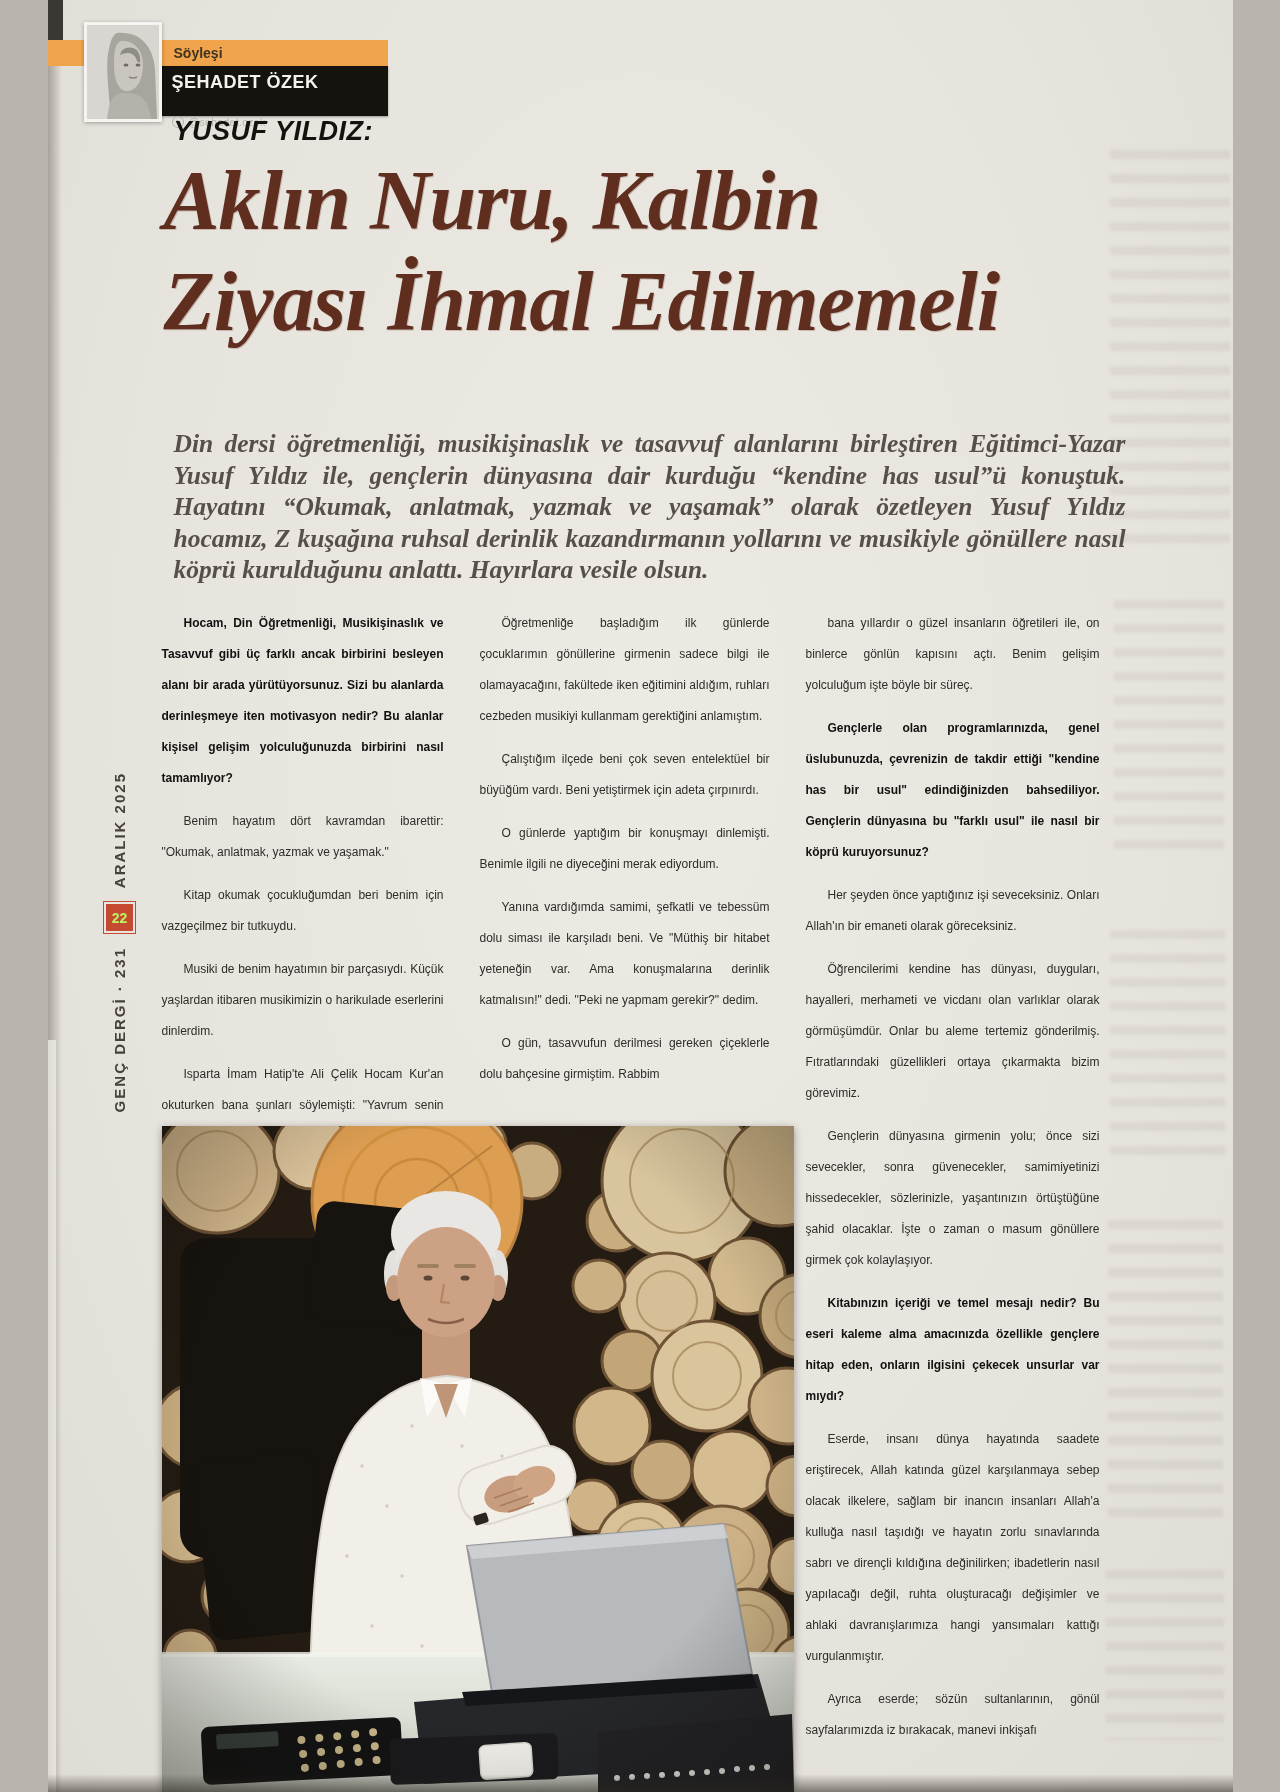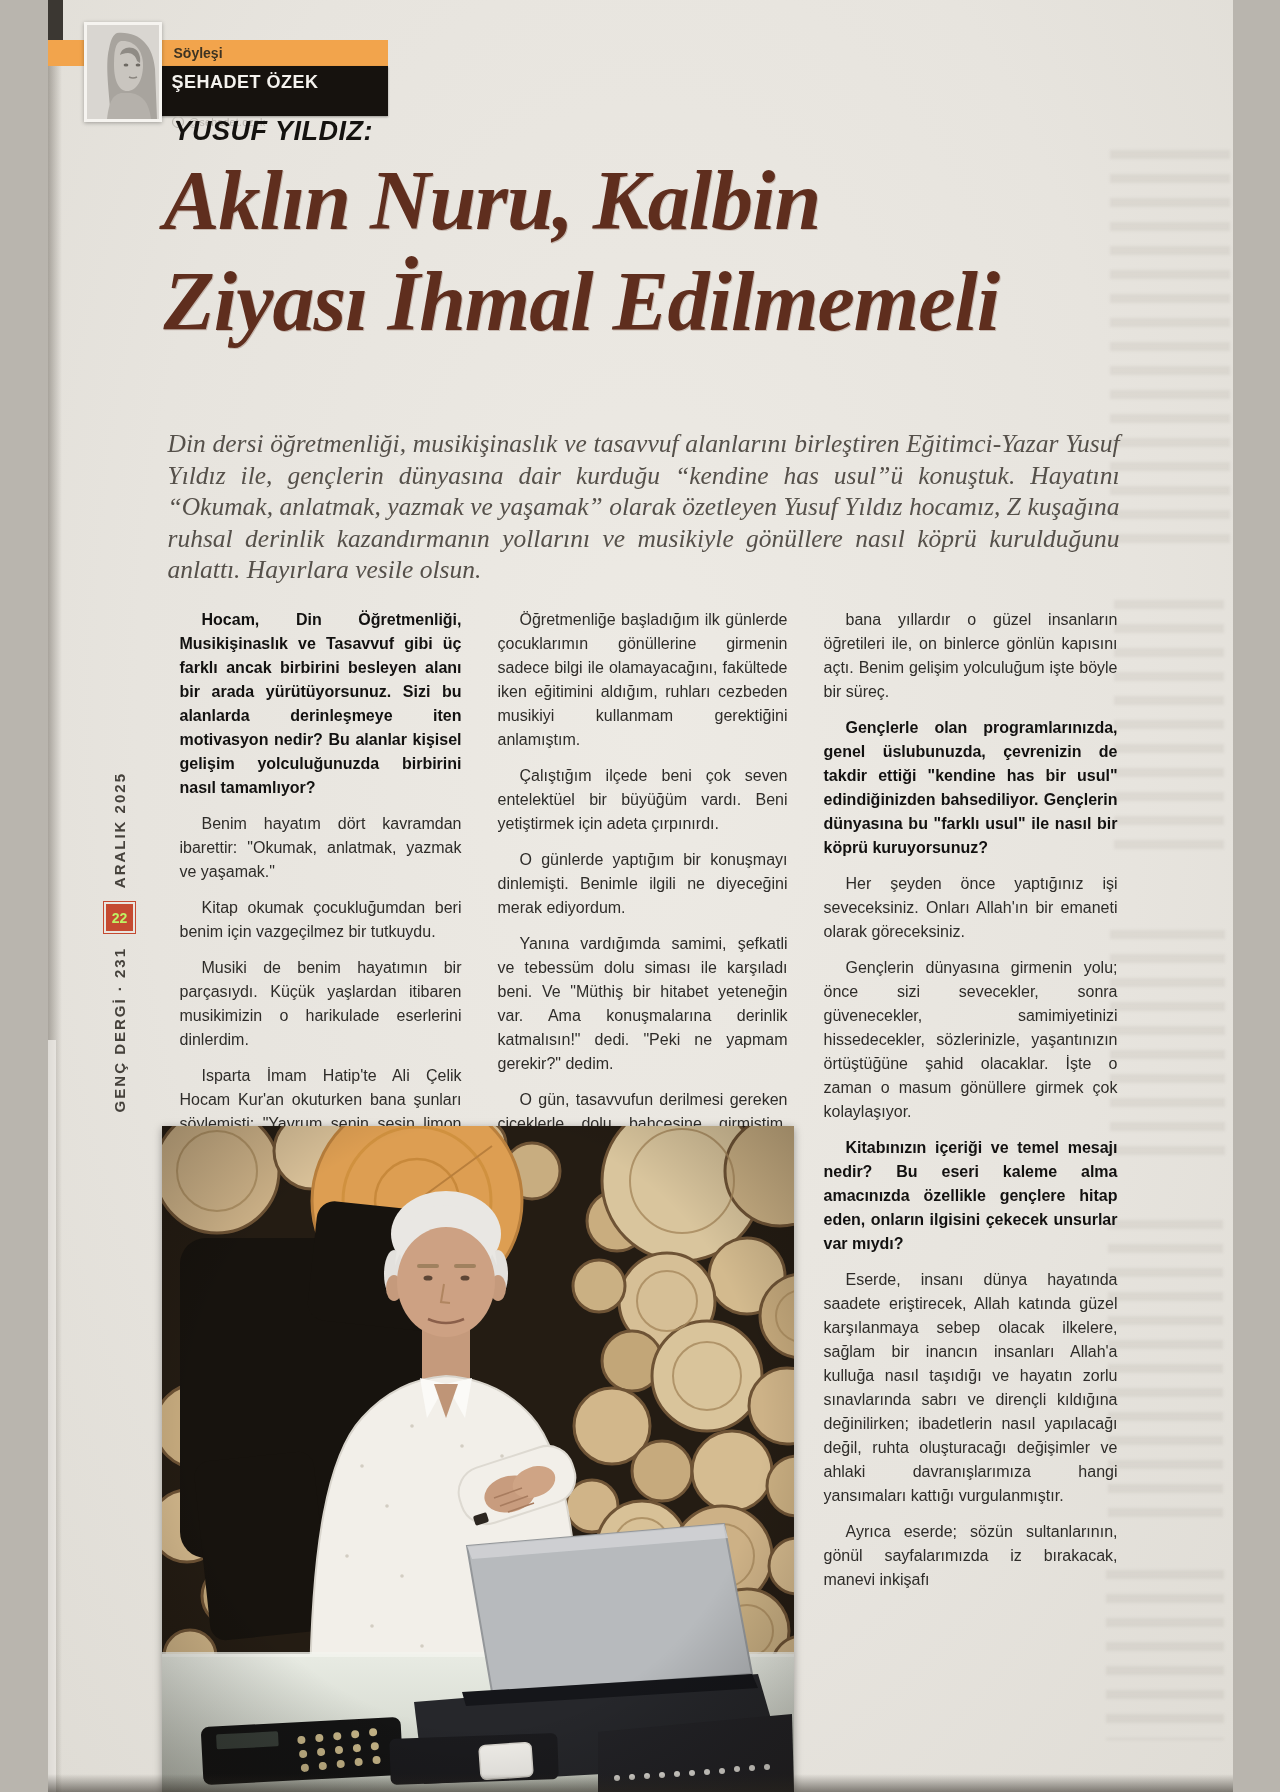--- a/index.html
+++ b/index.html
@@ -34,25 +34,25 @@
     border:3px solid #f6f4f0;box-shadow:0 1px 4px rgba(0,0,0,.3);}
   .portrait svg{display:block;}
   
   .kicker{position:absolute;left:126px;top:116px;font-size:27px;font-weight:bold;font-style:italic;
     color:#14120f;letter-spacing:.5px;}
   .headline{position:absolute;left:116px;top:150px;width:980px;
     font-family:"Liberation Serif", serif;font-style:italic;font-weight:bold;
     font-size:84px;line-height:101px;color:#5f2e1e;letter-spacing:-1px;
     text-shadow:1px 1px 0 rgba(95,46,30,.25);}
   
-  .lead{position:absolute;left:120px;top:428px;width:952px;
-    font-family:"Liberation Serif", serif;font-style:italic;font-weight:normal;
+  .lead{position:absolute;left:126px;top:428px;width:952px;
+    font-family:"Liberation Serif", serif;font-style:italic;font-weight:bold;
     font-size:25.5px;line-height:31.5px;color:#55504a;text-align:justify;}
   
-  .col{position:absolute;top:608px;font-size:16px;line-height:24px;text-align:justify;margin-left:18px;}
+  .col{position:absolute;top:608px;font-size:12px;line-height:31px;text-align:justify;}
   .col1{left:114px;width:282px;}
   .col2{left:432px;width:290px;}
   .col3{left:758px;width:294px;}
   .para{margin:0 0 12px 0;text-indent:22px;color:#2e2c29;}
   .para.q{font-weight:bold;color:#121110;}
   
   .spine{position:absolute;left:52px;top:772px;width:40px;display:flex;flex-direction:column;align-items:center;gap:14px;}
   .vtext{writing-mode:vertical-rl;transform:rotate(180deg);
     font-size:15px;font-weight:bold;letter-spacing:2px;color:#45413b;white-space:nowrap;}
   .page-badge{width:27px;height:27px;background:#c54a31;border:2px solid #e9e6e0;outline:1px solid #c54a31;
@@ -131,20 +131,21 @@
     <p class="para">Çalıştığım ilçede beni çok seven entelektüel bir büyüğüm vardı. Beni yetiştirmek için adeta çırpınırdı.</p>
     <p class="para">O günlerde yaptığım bir konuşmayı dinlemişti. Benimle ilgili ne diyeceğini merak ediyordum.</p>
     <p class="para">Yanına vardığımda samimi, şefkatli ve tebessüm dolu siması ile karşıladı beni. Ve "Müthiş bir hitabet yeteneğin var. Ama konuşmalarına derinlik katmalısın!" dedi. "Peki ne yapmam gerekir?" dedim.</p>
     <p class="para">O gün, tasavvufun derilmesi gereken çiçeklerle dolu bahçesine girmiştim. Rabbim</p>
   </div>
 
   <div class="col col3">
     <p class="para">bana yıllardır o güzel insanların öğretileri ile, on binlerce gönlün kapısını açtı. Benim gelişim yolculuğum işte böyle bir süreç.</p>
     <p class="para q">Gençlerle olan programlarınızda, genel üslubunuzda, çevrenizin de takdir ettiği "kendine has bir usul" edindiğinizden bahsediliyor. Gençlerin dünyasına bu "farklı usul" ile nasıl bir köprü kuruyorsunuz?</p>
     <p class="para">Her şeyden önce yaptığınız işi seveceksiniz. Onları Allah'ın bir emaneti olarak göreceksiniz.</p>
+    <p class="para">Öğrencilerimi kendine has dünyası, duyguları, hayalleri, merhameti ve vicdanı olan varlıklar olarak görmüşümdür. Onlar bu aleme tertemiz gönderilmiş. Fıtratlarındaki güzellikleri ortaya çıkarmakta bizim görevimiz.</p>
     <p class="para">Gençlerin dünyasına girmenin yolu; önce sizi sevecekler, sonra güvenecekler, samimiyetinizi hissedecekler, sözlerinizle, yaşantınızın örtüştüğüne şahid olacaklar. İşte o zaman o masum gönüllere girmek çok kolaylaşıyor.</p>
     <p class="para q">Kitabınızın içeriği ve temel mesajı nedir? Bu eseri kaleme alma amacınızda özellikle gençlere hitap eden, onların ilgisini çekecek unsurlar var mıydı?</p>
     <p class="para">Eserde, insanı dünya hayatında saadete eriştirecek, Allah katında güzel karşılanmaya sebep olacak ilkelere, sağlam bir inancın insanları Allah'a kulluğa nasıl taşıdığı ve hayatın zorlu sınavlarında sabrı ve dirençli kıldığına değinilirken; ibadetlerin nasıl yapılacağı değil, ruhta oluşturacağı değişimler ve ahlaki davranışlarımıza hangi yansımaları kattığı vurgulanmıştır.</p>
     <p class="para">Ayrıca eserde; sözün sultanlarının, gönül sayfalarımızda iz bırakacak, manevi inkişafı</p>
   </div>
 
   <figure class="photo" style="margin:0;">
     <svg width="632" height="666" viewBox="0 0 632 666" xmlns="http://www.w3.org/2000/svg" aria-hidden="true">
       <defs>
         <linearGradient id="deskGrad" x1="0" y1="0" x2="0" y2="1">

